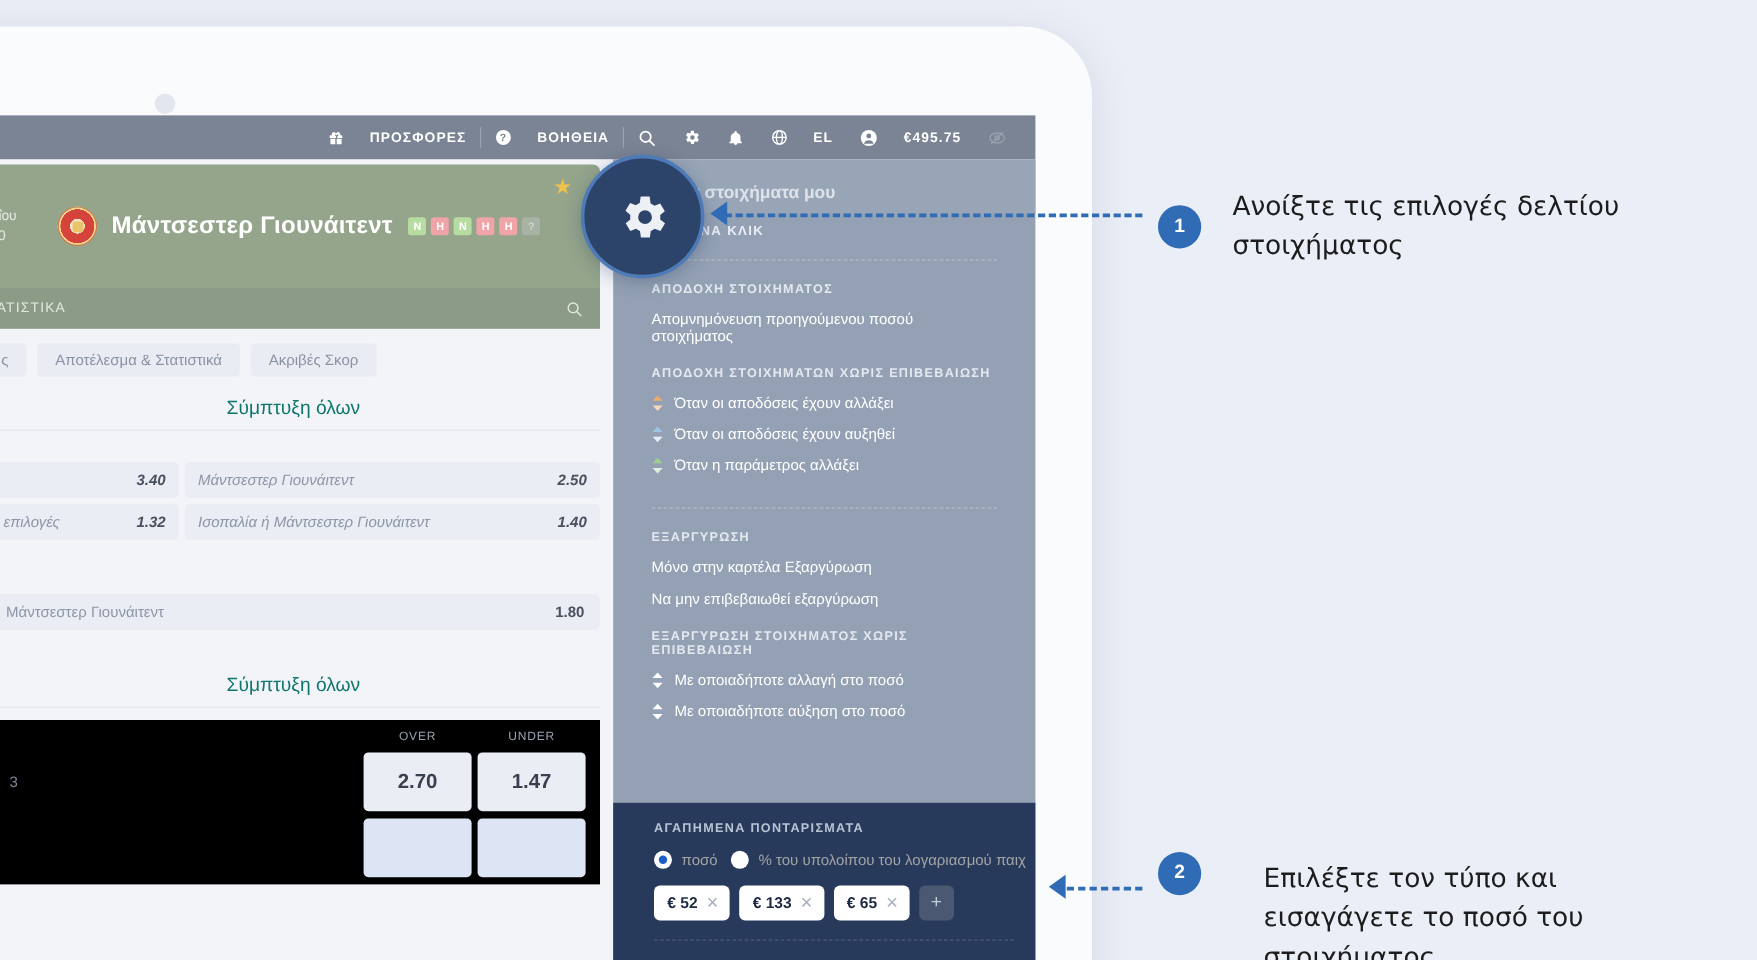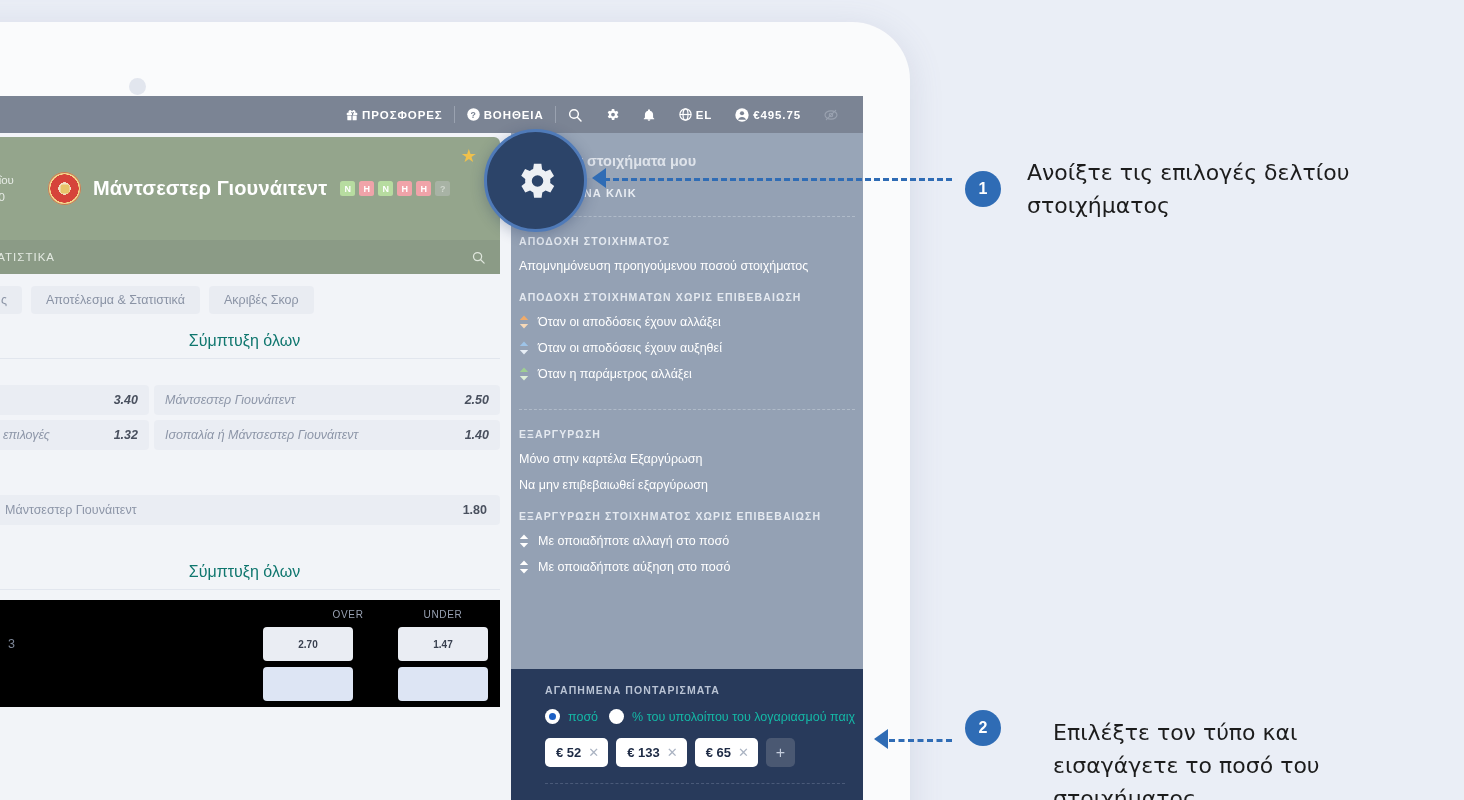--- a/index.html
+++ b/index.html
@@ -35,21 +35,21 @@
   }
 
   
   .topbar {
     height: 37px; background: #7b8494;
     display: flex; align-items: center; justify-content: flex-end;
     padding-right: 13px; gap: 0px;
     color: #ffffff;
   }
   .topbar .tb-item {
-    display: flex; align-items: center; gap: 3px;
+    display: flex; align-items: center; gap: 21px;
     font-size: 11.5px; font-weight: bold; letter-spacing: .9px;
     padding: 0 11px; height: 37px; white-space: nowrap;
   }
   .topbar .tb-sep { width: 1px; height: 17px; background: #9aa2b0; }
   .ic { display: inline-block; line-height: 0; }
   .ic svg { display: block; }
 
   
   .page { position: relative; width: 863px; height: 667px; background: #f2f4f8; }
 
@@ -146,23 +146,23 @@
   .ou-wrap { background: #000000; margin-right: 11px; margin-top: 10px; }
   .ou-head {
     display: flex; justify-content: flex-end; gap: 5px;
     padding: 9px 12px 7px 0;
     font-size: 10px; color: #98a1b2; letter-spacing: .7px;
   }
   .ou-head span { width: 90px; text-align: center; }
   .ou-row { display: flex; align-items: center; padding: 0 12px 6px 0; gap: 5px; }
   .ou-label { flex: 1; font-size: 12.5px; color: #7e8798; padding-left: 8px; }
   .ou-val {
-    width: 90px; height: 34px; background: #eaedf3; border-radius: 4px;
+    width: 90px; height: 49px; background: #eaedf3; border-radius: 4px;
     display: flex; align-items: center; justify-content: center;
-    font-size: 10px; font-weight: bold; color: #39404f; margin-left: 40px;
+    font-size: 17px; font-weight: bold; color: #39404f;
   }
   .ou-val.hl { background: #dde5f4; }
 
   
   .slip {
     position: absolute; right: 0; top: 0;
     width: 352px; height: 667px;
     background: #94a1b4;
     display: flex; flex-direction: column;
   }
@@ -170,41 +170,41 @@
     height: 45px; background: #98a5b7;
     display: flex; align-items: flex-end; gap: 18px;
     padding: 0 18px 9px 18px;
     color: #ffffff; font-size: 14.5px; font-weight: bold;
   }
   .slip-header .tab-inactive { color: #e6eaf0; opacity: .9; }
   .slip-oneclick {
     padding: 9px 18px 0 18px;
     font-size: 11px; letter-spacing: 1.1px; color: #e9edf3; font-weight: 600;
   }
-  .slip-body { flex: 1; padding: 0 8px; overflow: hidden; }
+  .slip-body { flex: 1; padding: 0 32px; overflow: hidden; }
   .dash-sep {
     border-top: 1px dashed #b0bbc9; margin: 17px 0 0 0;
   }
   .grp-title {
     font-size: 10.5px; letter-spacing: 1.1px; color: #e4e9f0;
     font-weight: 600; margin-top: 18px;
   }
   .opt-line {
     font-size: 12.5px; color: #ffffff; margin-top: 12px;
     display: flex; align-items: center; gap: 9px;
   }
   .arrow-ic { width: 10px; height: 14px; flex: 0 0 10px; }
   .slip-fav {
     background: #283a5b; padding: 15px 18px 16px 34px;
   }
   .fav-title {
     font-size: 10.5px; letter-spacing: 1.1px; color: #b9c3d4; font-weight: 600;
   }
   .fav-radios { display: flex; align-items: center; gap: 11px; margin-top: 13px; }
-  .radio-wrap { display: flex; align-items: center; gap: 8px; color: #14b8a6; font-size: 12.5px; white-space: nowrap; }
+  .radio-wrap { display: flex; align-items: center; gap: 8px; color: #a3a3a3; font-size: 12.5px; white-space: nowrap; }
   .radio {
     width: 15px; height: 15px; border-radius: 50%; background: #ffffff;
     display: flex; align-items: center; justify-content: center; flex: 0 0 15px;
   }
   .radio.on::after {
     content: ""; width: 7px; height: 7px; border-radius: 50%; background: #1b5fc4;
   }
   .fav-chips { display: flex; align-items: center; gap: 8px; margin-top: 14px; }
   .chip {
     background: #ffffff; border-radius: 5px; height: 29px;

